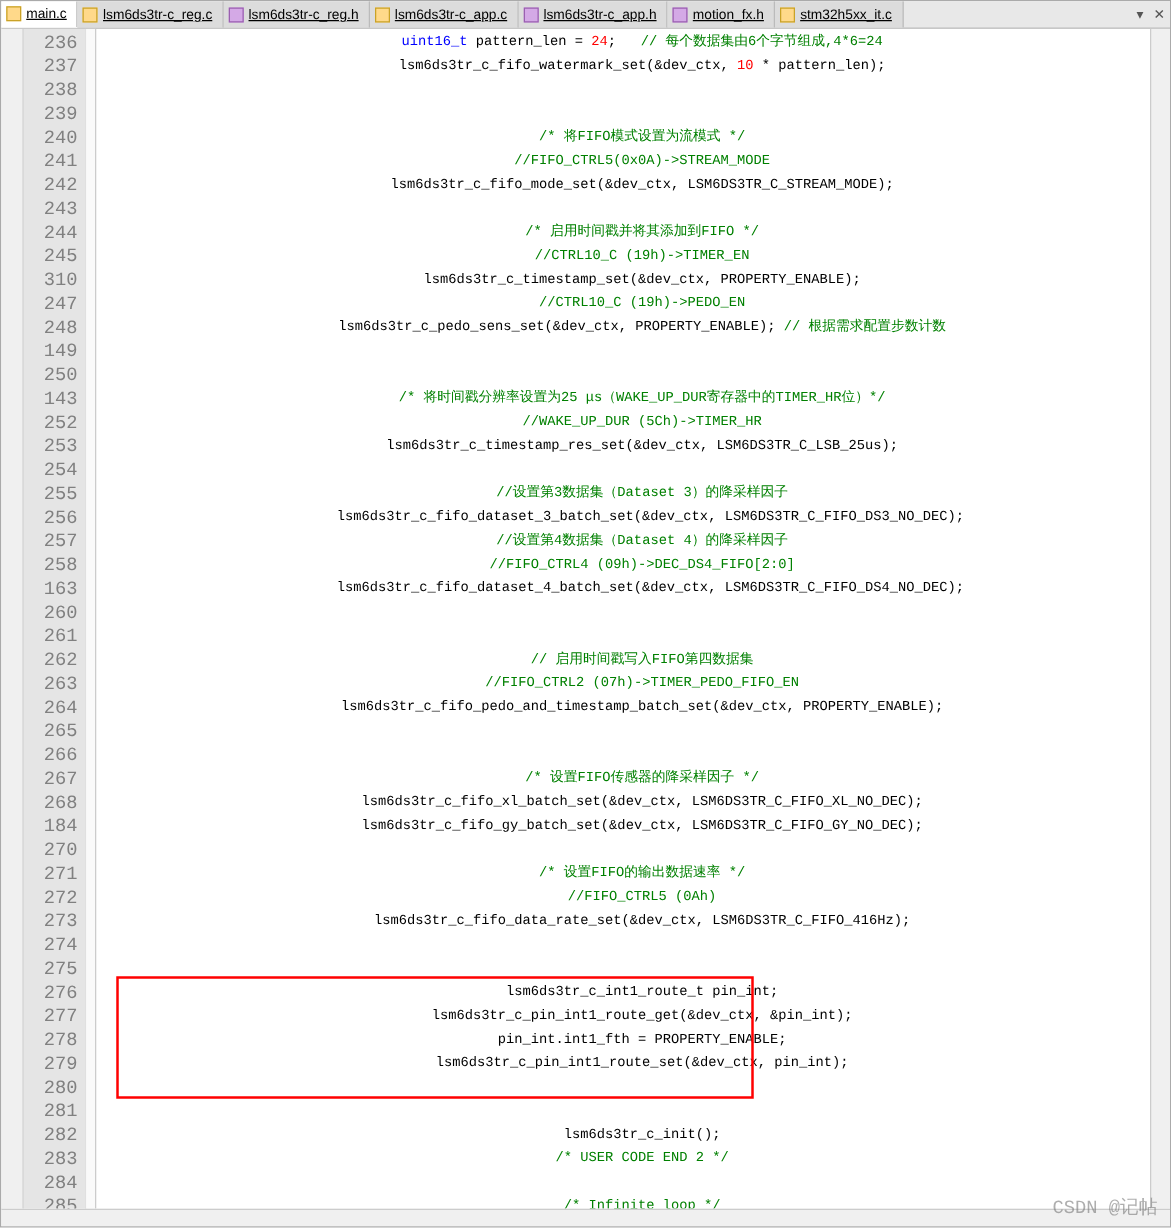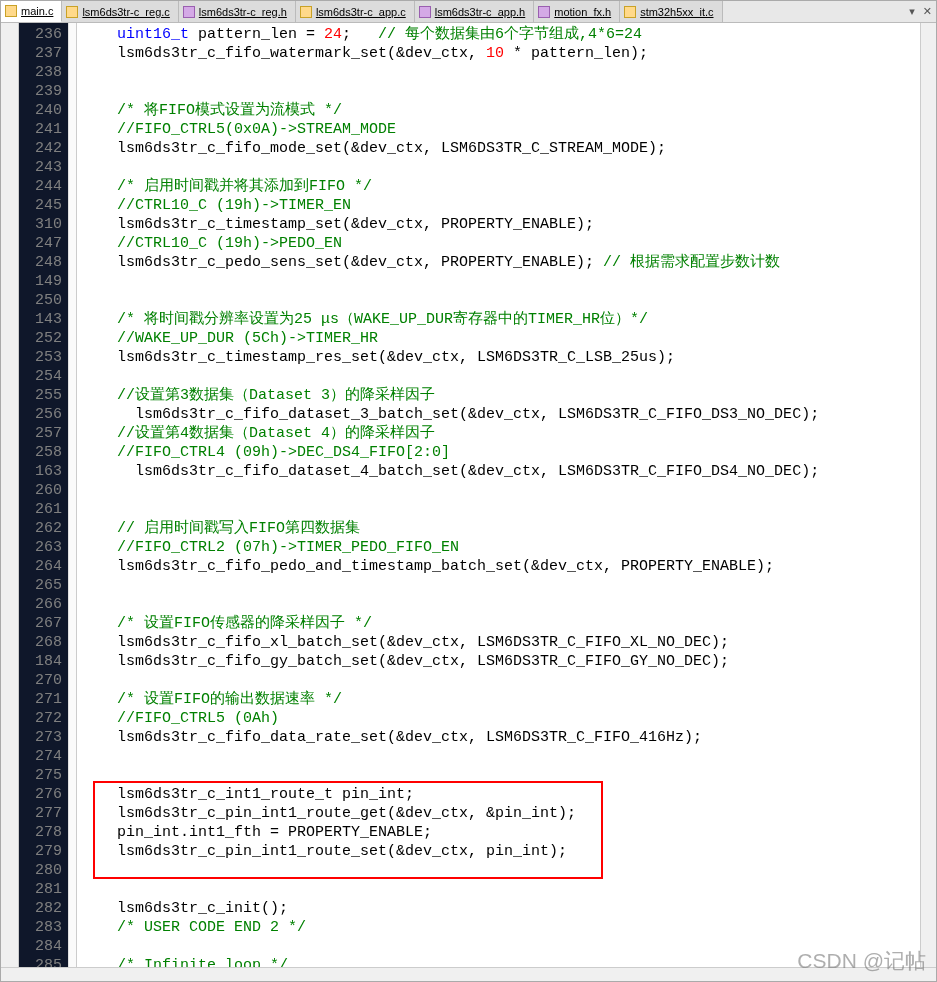--- a/index.html
+++ b/index.html
@@ -43,39 +43,40 @@
 .tabbar-spacer { flex:1; }
 .tabbar-ctrl { padding:0 4px; color:#555; cursor:pointer; }
 .editor-wrap {
   display:flex;
   height: calc(100% - 22px - 14px);
   overflow:hidden;
 }
 .bookmark-gutter { width:18px; background:#f0f0f0; border-right:1px solid #ccc;}
 .gutter {
   width: 50px;
-  background: #0f172a;
+  background: #e5e5e5;
   border-right: 1px solid #e0e0e0;
   text-align: right;
   padding-right: 6px;
   color: #808080;
   font-size: 15px;
   line-height: 19px;
   padding-top: 2px;
 }
 .fold-gutter { width:8px; border-right:1px solid #ccc; background:#fafafa;}
 .code {
   flex:1;
   white-space: pre;
   line-height: 19px;
   padding-top: 2px;
   padding-left: 4px;
-  font-size: 15px;
+  font-size: 11px;
   overflow:hidden;
   position:relative;
+  text-align:center;
 }
 .vscroll {
   width:16px; background:#f0f0f0; border-left:1px solid #ccc;
 }
 .hscroll {
   height:14px; background:#f0f0f0; border-top:1px solid #ccc;
   position:absolute; bottom:0; left:0; right:0;
 }
 .c-comment { color: #008000; }
 .c-keyword { color: #0000ff; }
@@ -87,22 +88,22 @@
   left: 92px;
   top: 780px;
   width: 510px;
   height: 98px;
   pointer-events:none;
 }
 .watermark {
   position:absolute;
   right:10px; bottom:6px;
   color: rgba(120,120,120,0.6);
-  font-family: Liberation Sans, sans-serif;
-  font-size: 21px;
+  font-family: Liberation Mono, monospace;
+  font-size: 15px;
   pointer-events:none;
 }
 .line { height:19px; }
 </style>
 </head>
 <body>
 
 <div class="tabbar" id="tabbar">
 <div class="tab active">
       <span class="tab-icon c"></span>

